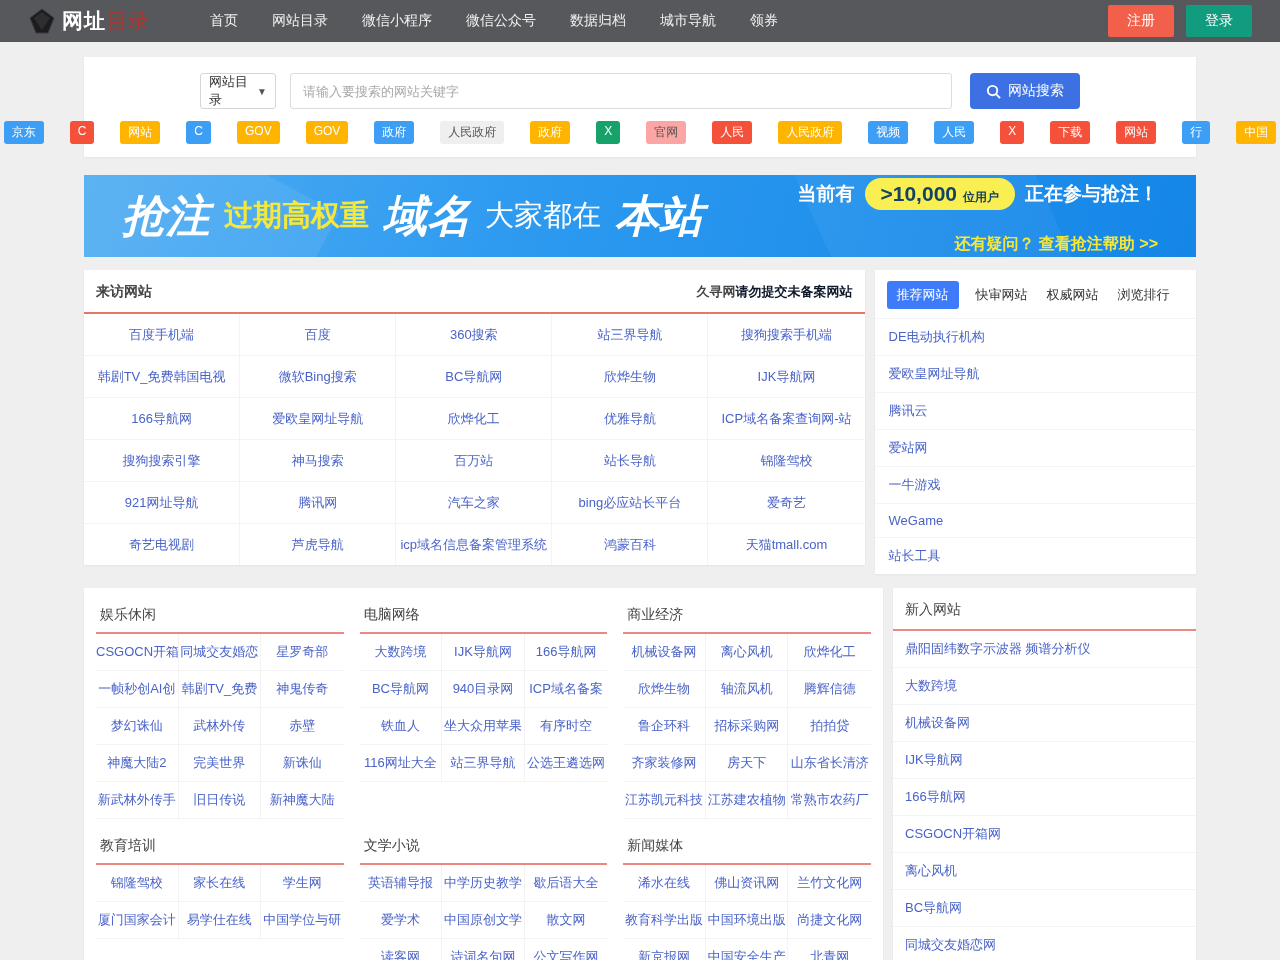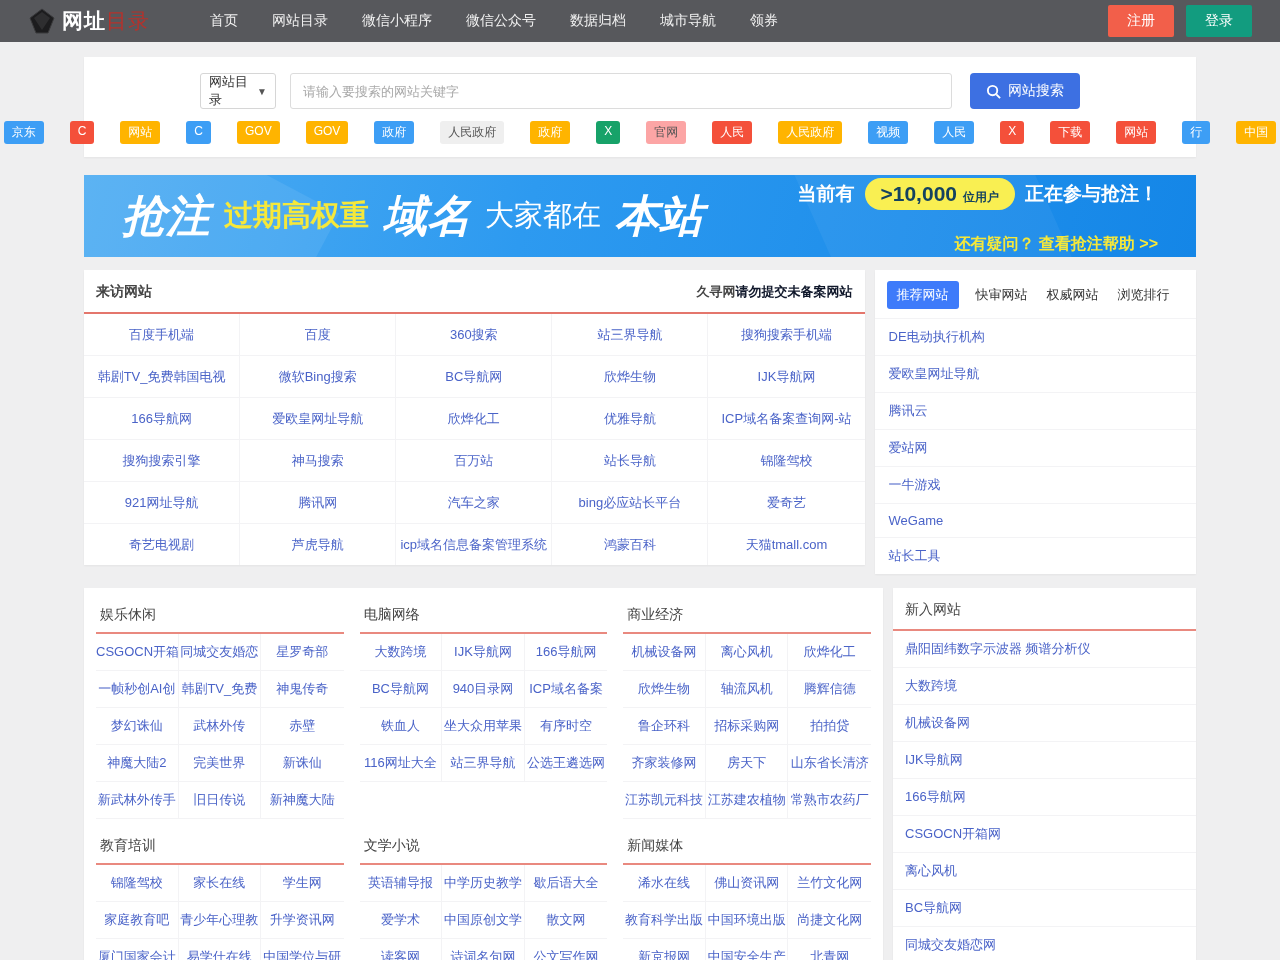--- a/index.html
+++ b/index.html
@@ -338,25 +338,20 @@
           </div>
         </div>
         <div class="cat-section">
           <div class="cat-title">教育培训</div>
           <div class="cat-row">
             <a class="cat-cell">锦隆驾校</a>
             <a class="cat-cell">家长在线</a>
             <a class="cat-cell">学生网</a>
           </div>
           <div class="cat-row">
-            <a class="cat-cell">家庭教育吧</a>
-            <a class="cat-cell">青少年心理教</a>
-            <a class="cat-cell">升学资讯网</a>
-          </div>
-          <div class="cat-row">
             <a class="cat-cell">厦门国家会计</a>
             <a class="cat-cell">易学仕在线</a>
             <a class="cat-cell">中国学位与研</a>
           </div>
         </div>
         <div class="cat-section">
           <div class="cat-title">文学小说</div>
           <div class="cat-row">
             <a class="cat-cell">英语辅导报</a>
             <a class="cat-cell">中学历史教学</a>

